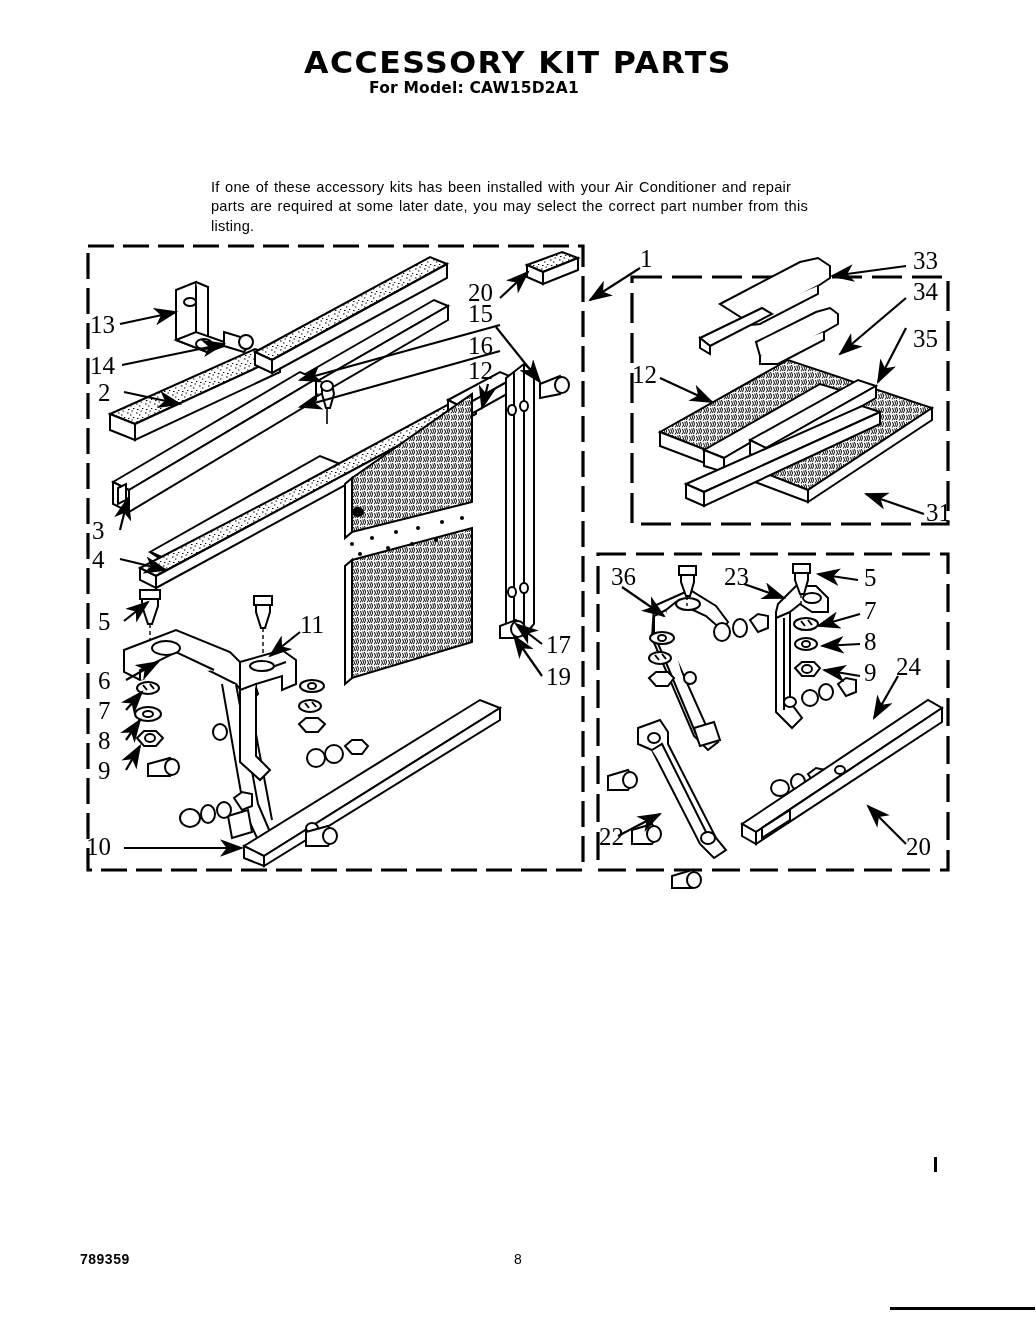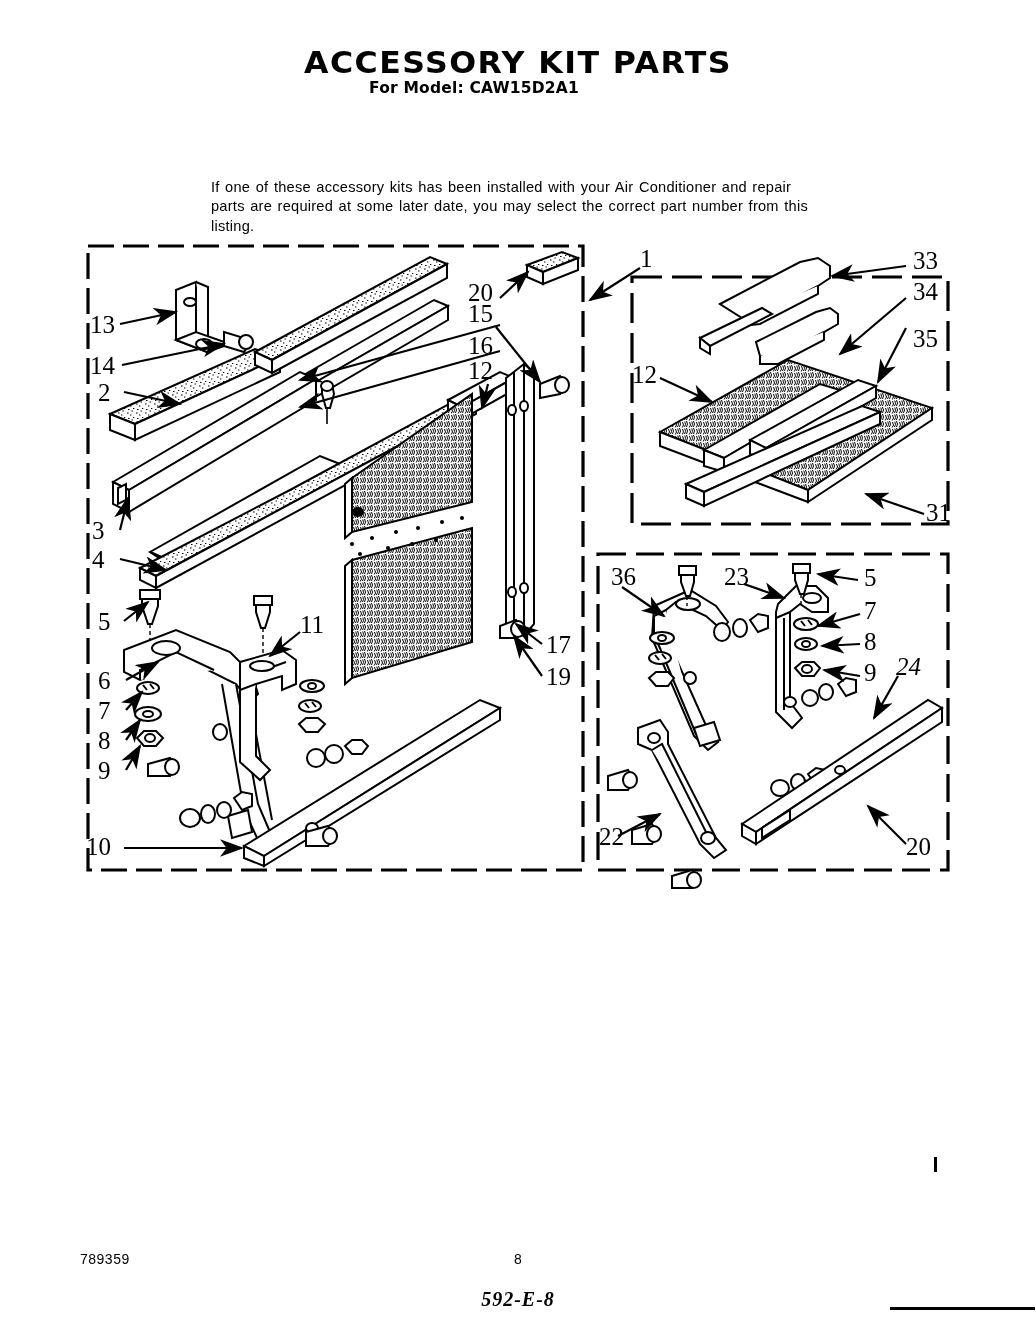--- a/index.html
+++ b/index.html
@@ -37,21 +37,21 @@
 
   
   .callout{
     position:absolute;font-family:"Liberation Serif",serif;
     font-size:25px;line-height:25px;letter-spacing:0px;
     color:#000;white-space:nowrap;
   }
 
   
   #footer-part{position:absolute;left:80px;top:1251px;font-size:14px;
-    font-family:"Liberation Sans",sans-serif;letter-spacing:.5px;}
+    font-family:"Liberation Sans",sans-serif;letter-spacing:.5px;font-weight:bold;}
   #footer-page{position:absolute;left:0;top:1251px;width:1036px;text-align:center;
     font-size:14px;font-family:"Liberation Sans",sans-serif;}
   #footer-code{position:absolute;left:0;top:1288px;width:1036px;text-align:center;
     font-size:20px;font-family:"Liberation Serif",serif;font-style:italic;
     font-weight:bold;letter-spacing:1px;}
   #scan-tick{position:absolute;left:934px;top:1157px;width:3px;height:15px;background:#000;}
   #scan-edge{position:absolute;left:890px;top:1307px;width:145px;height:3px;background:#000;}
 </style>
 </head>
 <body>
@@ -448,23 +448,22 @@
     <div class="callout" style="left:913px;top:47px;">34</div>
     <div class="callout" style="left:913px;top:94px;">35</div>
     <div class="callout" style="left:632px;top:130px;">12</div>
     <div class="callout" style="left:926px;top:268px;">31</div>
     <div class="callout" style="left:611px;top:332px;">36</div>
     <div class="callout" style="left:724px;top:332px;">23</div>
     <div class="callout" style="left:864px;top:333px;">5</div>
     <div class="callout" style="left:864px;top:366px;">7</div>
     <div class="callout" style="left:864px;top:397px;">8</div>
     <div class="callout" style="left:864px;top:428px;">9</div>
-    <div class="callout" style="left:896px;top:422px;font-style:italic;">24</div>
+    <div class="callout" style="left:896px;top:422px;">24</div>
     <div class="callout" style="left:599px;top:592px;">22</div>
     <div class="callout" style="left:906px;top:602px;">20</div>
   </div>
 
   <div id="footer-part">789359</div>
   <div id="footer-page">8</div>
-  <div id="footer-code">592-E-8</div>
   <div id="scan-tick"></div>
   <div id="scan-edge"></div>
 </div>
 
 </body></html>

